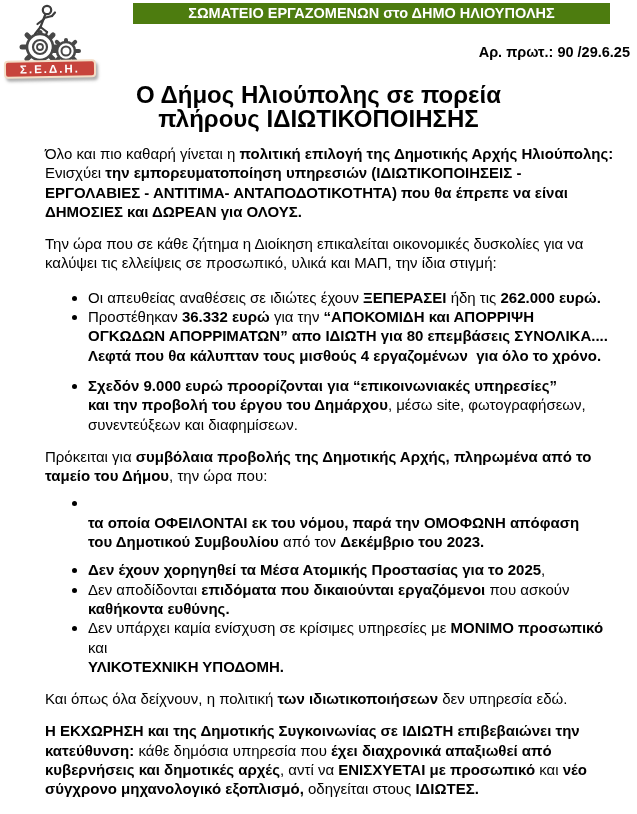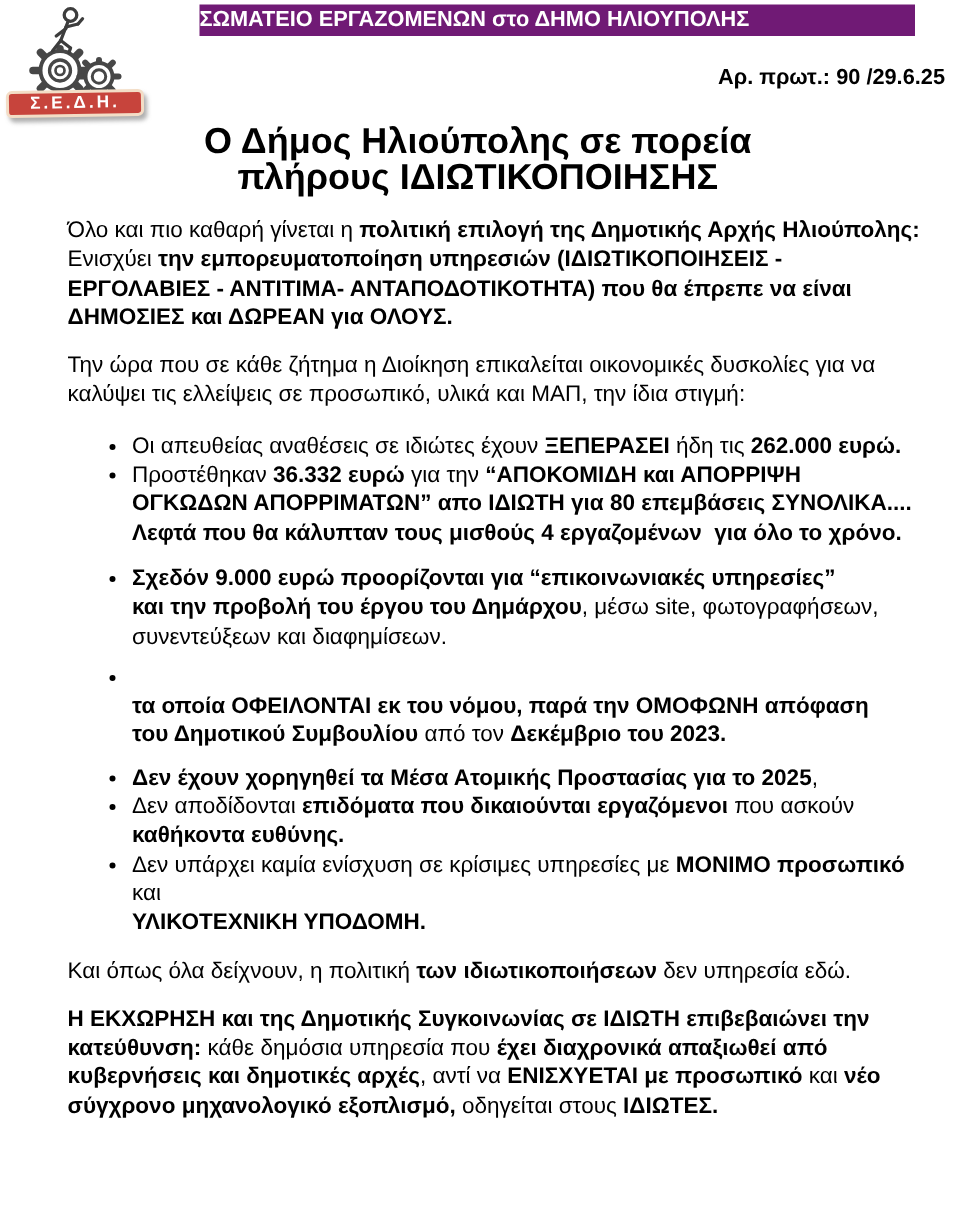--- a/index.html
+++ b/index.html
@@ -8,22 +8,22 @@
     width: 637px; height: 814px; overflow: hidden;
     background: #ffffff; color: #000;
     font-family: "Liberation Sans", "DejaVu Sans", sans-serif;
   }
   .page { width: 637px; height: 814px; position: relative; padding-top: 3px; }
 
   
   .header { position: relative; min-height: 44px; }
   .org-banner {
     margin-left: 133px; margin-right: 27px;
-    background: #701a75; color: #fff;
-    font-weight: 700; font-size: 14.5px; text-align: left;
+    background: #4d7c0f; color: #fff;
+    font-weight: 700; font-size: 14.5px; text-align: center;
     padding: 2px 0 3px;
   }
   .protocol {
     margin-right: 7px; padding-top: 20px;
     text-align: right; font-weight: 700; font-size: 14.5px;
   }
   .logo { position: absolute; left: 4px; top: 1px; width: 92px; }
   .logo svg { display: block; margin: 0 auto; }
   .ribbon {
     background: #c7443c; color: #fff;
@@ -115,20 +115,21 @@
   <div class="content">
     <p><span>Όλο και πιο καθαρή γίνεται η </span><span class="b">πολιτική επιλογή της Δημοτικής Αρχής Ηλιούπολης:</span><br><span>Ενισχύει </span><span class="b">την εμπορευματοποίηση υπηρεσιών (ΙΔΙΩΤΙΚΟΠΟΙΗΣΕΙΣ -</span><br><span class="b">ΕΡΓΟΛΑΒΙΕΣ - ΑΝΤΙΤΙΜΑ- ΑΝΤΑΠΟΔΟΤΙΚΟΤΗΤΑ) που θα έπρεπε να είναι</span><br><span class="b">ΔΗΜΟΣΙΕΣ και ΔΩΡΕΑΝ για ΟΛΟΥΣ.</span></p>
     <p><span>Την ώρα που σε κάθε ζήτημα η Διοίκηση επικαλείται οικονομικές δυσκολίες για να</span><br><span>καλύψει τις ελλείψεις σε προσωπικό, υλικά και ΜΑΠ, την ίδια στιγμή:</span></p>
 
     <ul>
       <li><span>Οι απευθείας αναθέσεις σε ιδιώτες έχουν </span><span class="b">ΞΕΠΕΡΑΣΕΙ</span><span> ήδη τις </span><span class="b">262.000 ευρώ.</span></li>
       <li><span>Προστέθηκαν </span><span class="b">36.332 ευρώ</span><span> για την </span><span class="b">“ΑΠΟΚΟΜΙΔΗ και ΑΠΟΡΡΙΨΗ</span><br><span class="b">ΟΓΚΩΔΩΝ ΑΠΟΡΡΙΜΑΤΩΝ” απο ΙΔΙΩΤΗ για 80 επεμβάσεις ΣΥΝΟΛΙΚΑ....</span><br><span class="b">Λεφτά που θα κάλυπταν τους μισθούς 4 εργαζομένων&nbsp; για όλο το χρόνο.</span></li>
       <li class="gap"><span class="b">Σχεδόν 9.000 ευρώ προορίζονται για “επικοινωνιακές υπηρεσίες”</span><br><span class="b">και την προβολή του έργου του Δημάρχου</span><span>, μέσω site, φωτογραφήσεων,</span><br><span>συνεντεύξεων και διαφημίσεων.</span></li>
     </ul>
 
+    <p><span>Πρόκειται για </span><span class="b">συμβόλαια προβολής της Δημοτικής Αρχής, πληρωμένα από το</span><br><span class="b">ταμείο του Δήμου</span><span>, την ώρα που:</span></p>
 
     <ul class="tight">
       <li><br><span class="b">τα οποία ΟΦΕΙΛΟΝΤΑΙ εκ του νόμου, παρά την ΟΜΟΦΩΝΗ απόφαση</span><br><span class="b">του Δημοτικού Συμβουλίου</span><span> από τον </span><span class="b">Δεκέμβριο του 2023.</span></li>
       <li class="gap-sm"><span class="b">Δεν έχουν χορηγηθεί τα Μέσα Ατομικής Προστασίας για το 2025</span><span>,</span><br></li>
       <li><span>Δεν αποδίδονται </span><span class="b">επιδόματα που δικαιούνται εργαζόμενοι</span><span> που ασκούν</span><br><span class="b">καθήκοντα ευθύνης.</span></li>
       <li><span>Δεν υπάρχει καμία ενίσχυση σε κρίσιμες υπηρεσίες με </span><span class="b">ΜΟΝΙΜΟ προσωπικό</span><span> και</span><br><span class="b">ΥΛΙΚΟΤΕΧΝΙΚΗ ΥΠΟΔΟΜΗ.</span></li>
     </ul>
 
     <p><span>Και όπως όλα δείχνουν, η πολιτική </span><span class="b">των ιδιωτικοποιήσεων</span><span> δεν υπηρεσία εδώ.</span></p>
     <p><span class="b">Η ΕΚΧΩΡΗΣΗ και της Δημοτικής Συγκοινωνίας σε ΙΔΙΩΤΗ επιβεβαιώνει την</span><br><span class="b">κατεύθυνση:</span><span> κάθε δημόσια υπηρεσία που </span><span class="b">έχει διαχρονικά απαξιωθεί από</span><br><span class="b">κυβερνήσεις και δημοτικές αρχές</span><span>, αντί να </span><span class="b">ΕΝΙΣΧΥΕΤΑΙ με προσωπικό</span><span> και </span><span class="b">νέο</span><br><span class="b">σύγχρονο μηχανολογικό εξοπλισμό,</span><span> οδηγείται στους </span><span class="b">ΙΔΙΩΤΕΣ.</span></p>

